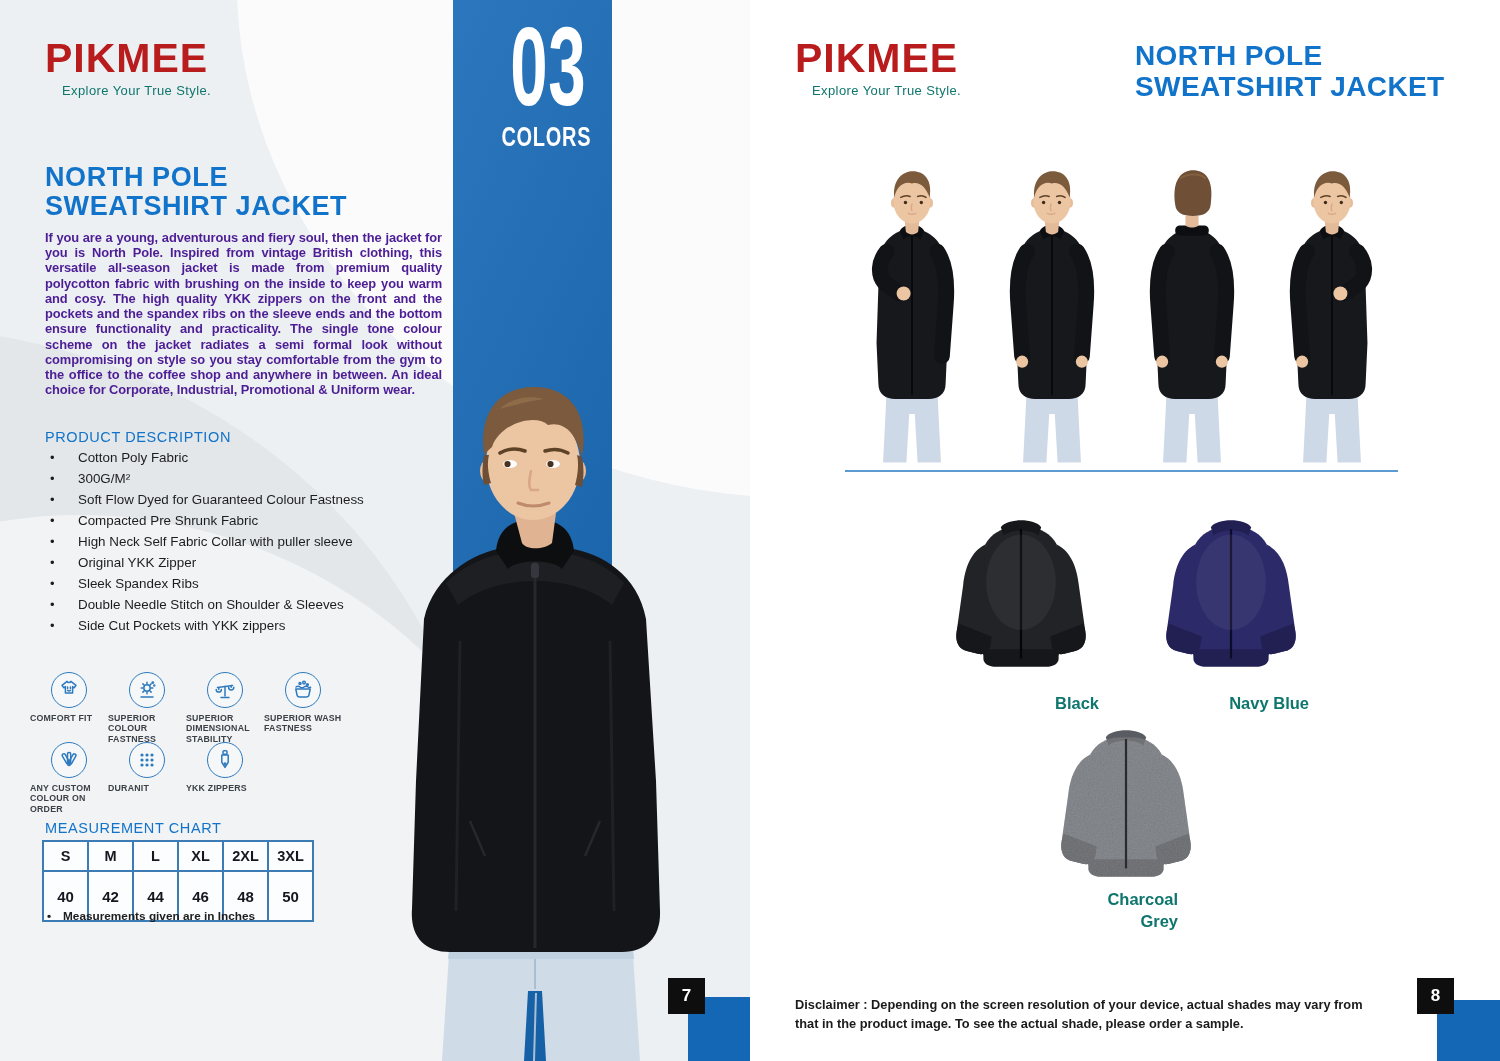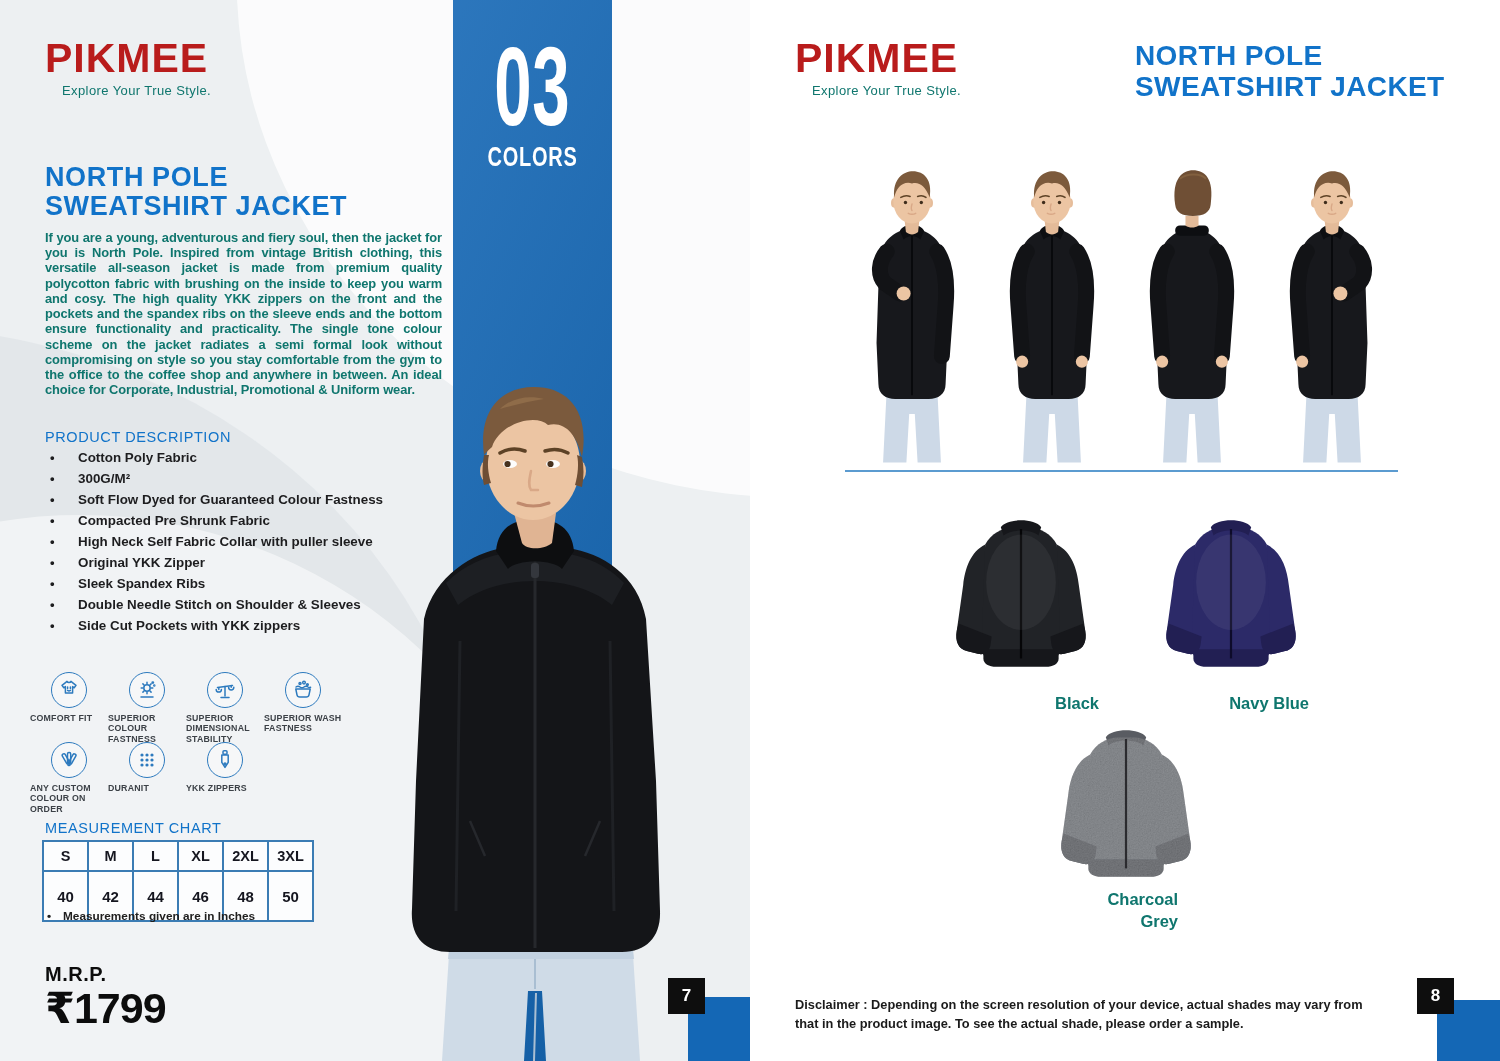--- a/index.html
+++ b/index.html
@@ -13,35 +13,35 @@
   .spread{position:absolute;inset:0;width:1500px;height:1061px}
 
   
   .page-left{position:absolute;left:0;top:0;width:750px;height:1061px;background:#edf0f2;overflow:hidden}
   .sw1{position:absolute;width:1050px;height:950px;border-radius:50%;background:rgba(255,255,255,.75);top:-460px;left:230px;transform:rotate(22deg)}
   .sw2{position:absolute;width:1250px;height:1150px;border-radius:50%;background:rgba(224,229,233,.85);top:330px;left:-760px;transform:rotate(-14deg)}
   .sw3{position:absolute;width:900px;height:800px;border-radius:50%;background:rgba(255,255,255,.5);top:520px;left:-340px;transform:rotate(18deg)}
 
   .band{position:absolute;left:453px;top:0;width:159px;height:1061px;background:var(--brand);z-index:1;
         background-image:linear-gradient(115deg,rgba(255,255,255,.10),rgba(0,0,0,.10))}
-  .badge{position:relative;top:34px;text-align:center;color:#fff}
+  .badge{position:relative;top:14px;text-align:right;color:#fff}
   .badge-number{display:inline-block;font-size:112px;line-height:.95;font-weight:700;transform:scaleX(.6);letter-spacing:1px}
   .badge-label{display:block;margin-top:2px;font-size:27px;font-weight:700;letter-spacing:1px;transform:scaleX(.74)}
 
   .logo{position:absolute;z-index:3}
   .logo-name{font-size:41px;font-weight:700;color:#b91c1c;letter-spacing:1px;line-height:1}
   .logo-tagline{font-size:13px;color:#0f766e;letter-spacing:.4px;margin:4px 0 0 17px;font-weight:400}
   .logo-left{left:45px;top:38px}
 
   .lp-title{position:absolute;left:45px;top:163px;z-index:3;color:var(--heading);font-size:27px;font-weight:800;line-height:1.08;letter-spacing:.6px}
-  .lp-intro{position:absolute;left:45px;top:230px;width:397px;z-index:3;font-size:12.9px;font-weight:700;line-height:1.18;color:#0f766e;text-align:justify;letter-spacing:-.1px}
+  .lp-intro{position:absolute;left:45px;top:230px;width:397px;z-index:3;font-size:12.9px;font-weight:700;line-height:1.18;color:#4c1d95;text-align:justify;letter-spacing:-.1px}
   .pd-heading,.mc-heading{position:absolute;left:45px;z-index:3;color:var(--heading);font-size:14.5px;font-weight:400;letter-spacing:.6px}
   .pd-heading{top:429px}
   .bullets{position:absolute;left:45px;top:450px;width:352px;z-index:3;list-style:none}
-  .bullets li{position:relative;padding-left:33px;font-size:13.4px;font-weight:700;color:#1d1d1f;line-height:1.23;margin-bottom:4.5px;text-align:justify}
+  .bullets li{position:relative;padding-left:33px;font-size:13.4px;font-weight:400;color:#1d1d1f;line-height:1.23;margin-bottom:4.5px;text-align:justify}
   .bullets li::before{content:"•";position:absolute;left:5px;top:0;font-size:13px}
 
   .features{position:absolute;left:30px;z-index:3;display:flex}
   .features-row1{top:672px}
   .features-row2{top:742px}
   .feat{width:78px;text-align:left}
   .feat-circle{width:36px;height:36px;border:1.8px solid #2d7abe;border-radius:50%;margin:0 auto 5px;display:flex;align-items:center;justify-content:center;background:rgba(255,255,255,.35)}
   .feat-label{font-size:8.8px;font-weight:700;color:#3c4147;line-height:1.17;letter-spacing:.2px}
   .ic{stroke:#2d7abe;fill:none;stroke-width:1.5;stroke-linecap:round;stroke-linejoin:round}
 
@@ -244,24 +244,20 @@
         <td>46</td>
         <td>48</td>
         <td>50</td>
       </tr>
     </tbody>
       </table>
     <ul class="mnotes">
       <li><span>Measurements given are in Inches</span></li>
     </ul>
 
-    <div class="mrp">
-      <div class="mrp-label">M.R.P.</div>
-      <div class="mrp-price">₹1799</div>
-    </div>
 
     <svg class="hero" width="370" height="710" viewBox="0 0 370 710">
       <path d="M100,588 L282,588 L290,710 L196,710 L192,640 L178,640 L174,710 L92,710 Z" fill="#cfdbe7"></path>
       <path d="M100,588 L282,588 L284,608 L98,608 Z" fill="#c2d1e0"></path>
       <path d="M185,608 L185,638 M186,642 L184,710" stroke="#a9bed2" stroke-width="2" fill="none"></path>
       <path d="M74,268 C84,224 124,202 152,197 L218,197 C252,202 288,224 296,268 L306,430 L310,560 C311,585 297,601 272,601 L100,601 C74,601 60,585 62,558 L66,430 Z" fill="#141518"></path>
       <path d="M96,232 C120,208 150,200 185,200 C220,200 252,208 274,232 L262,254 C240,236 210,230 185,230 C160,230 130,236 108,254 Z" fill="#1d1f23"></path>
       <path d="M110,290 L106,560 M260,290 L264,560" stroke="#1f2125" stroke-width="3" fill="none"></path>
       <path d="M120,470 L135,505 M250,470 L235,505" stroke="#26282c" stroke-width="2.5" fill="none"></path>
       <line x1="185" y1="206" x2="185" y2="597" stroke="#26282c" stroke-width="3"></line>

